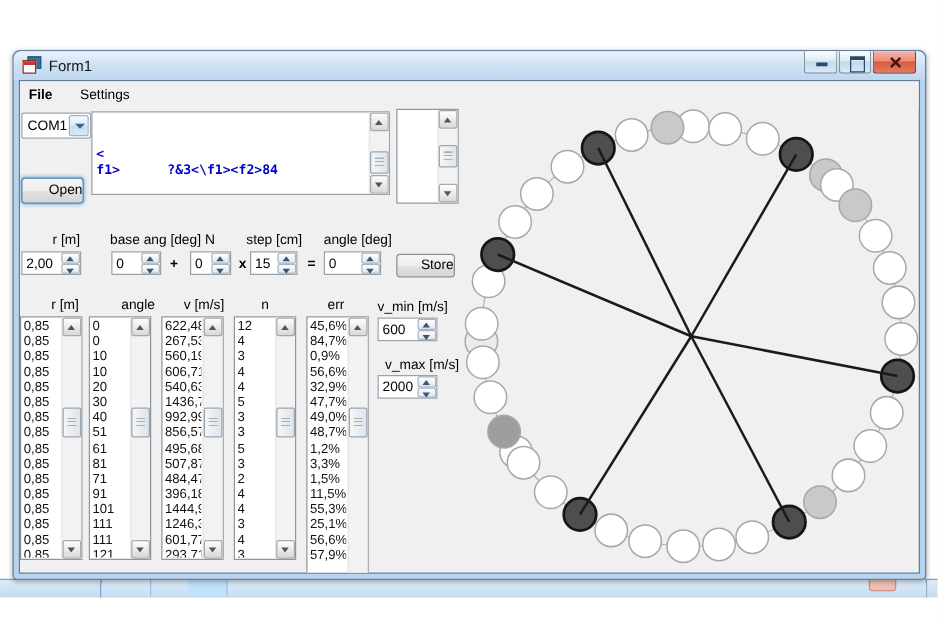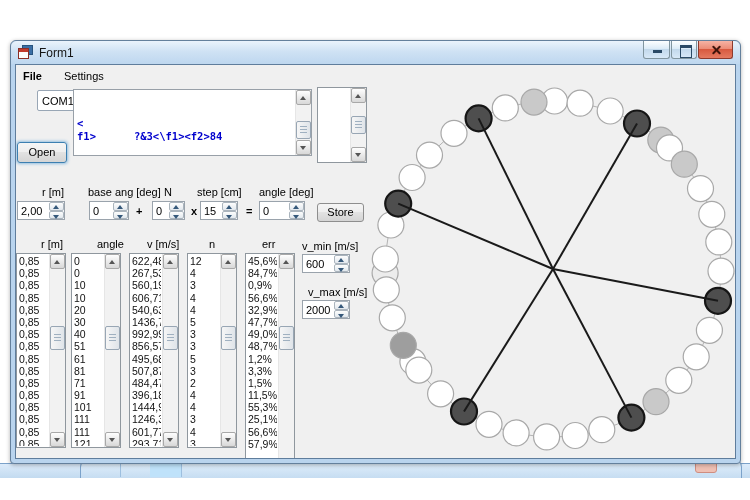--- a/index.html
+++ b/index.html
@@ -41,30 +41,30 @@
   .cap.close::after{transform:rotate(-45deg);}
   
   .client{position:absolute;left:4px;top:23px;right:4px;bottom:4px;background:#f0f0f0;
     border:1px solid #5f7d9c;overflow:hidden;}
   .menubar{position:absolute;left:0;top:0;right:0;height:22px;background:#f0f0f0;font-size:11px;}
   .menu-item{position:absolute;top:4px;color:#000;padding:1px 4px;}
   .mi-file{left:3px;font-weight:bold;}.mi-settings{left:44px;}
   
   .label{position:absolute;font-size:11px;color:#000;white-space:nowrap;}
   .combo{position:absolute;left:1px;top:25px;width:56px;height:21px;background:#fff;
-    border:1px solid #98a6b5;border-radius:2px;font-size:11px;margin-left:20px;}
+    border:1px solid #98a6b5;border-radius:2px;font-size:11px;}
   .combo .val{position:absolute;left:4px;top:4px;}
   .combo .cbtn{position:absolute;right:1px;top:1px;bottom:1px;width:16px;border-radius:2px;
     background:linear-gradient(#f6fbfe,#d8e9f6 50%,#c3dbee 50%,#d9ebf9);border:1px solid #9fb4c7;}
   .combo .cbtn::after{content:"";position:absolute;left:4px;top:6px;
     border:4px solid transparent;border-top:4px solid #3f637f;border-bottom:none;}
   .terminal{position:absolute;left:57px;top:24px;width:239px;height:67px;background:#fff;
     border:1px solid #98a0a8;font-family:"DejaVu Sans Mono",monospace;font-size:10.5px;font-weight:bold;
     color:#0000cd;line-height:13px;white-space:pre;padding:1px 19px 1px 3px;overflow:hidden;}
-  .btn{position:absolute;font-size:11px;color:#000;text-align:center;border-radius:3px;
+  .btn{position:absolute;font-size:11px;color:#000;text-align:right;border-radius:3px;
     background:linear-gradient(#f5f5f5,#eeeeee 50%,#e2e2e2 50%,#d5d5d5);border:1px solid #8e8e8e;}
   .btn-open{left:1px;top:77px;width:50px;height:21px;line-height:19px;
     border-color:#3c7fb1;box-shadow:0 0 3px 1px #93bfdf;}
   .btn-store{left:301px;top:138px;width:47px;height:19px;line-height:17px;}
   
   .listbox{position:absolute;background:#fff;border:1px solid #8f979e;}
   .lb-items{position:absolute;left:2px;top:1px;right:17px;bottom:1px;overflow:hidden;
     font-size:10.5px;line-height:12.2px;color:#111;}
   .lb-items .li{height:12.2px;white-space:nowrap;}
   .vscroll{position:absolute;right:0;top:0;bottom:0;width:16px;background:#f2f2f2;border-left:1px solid #e6e6e6;}

